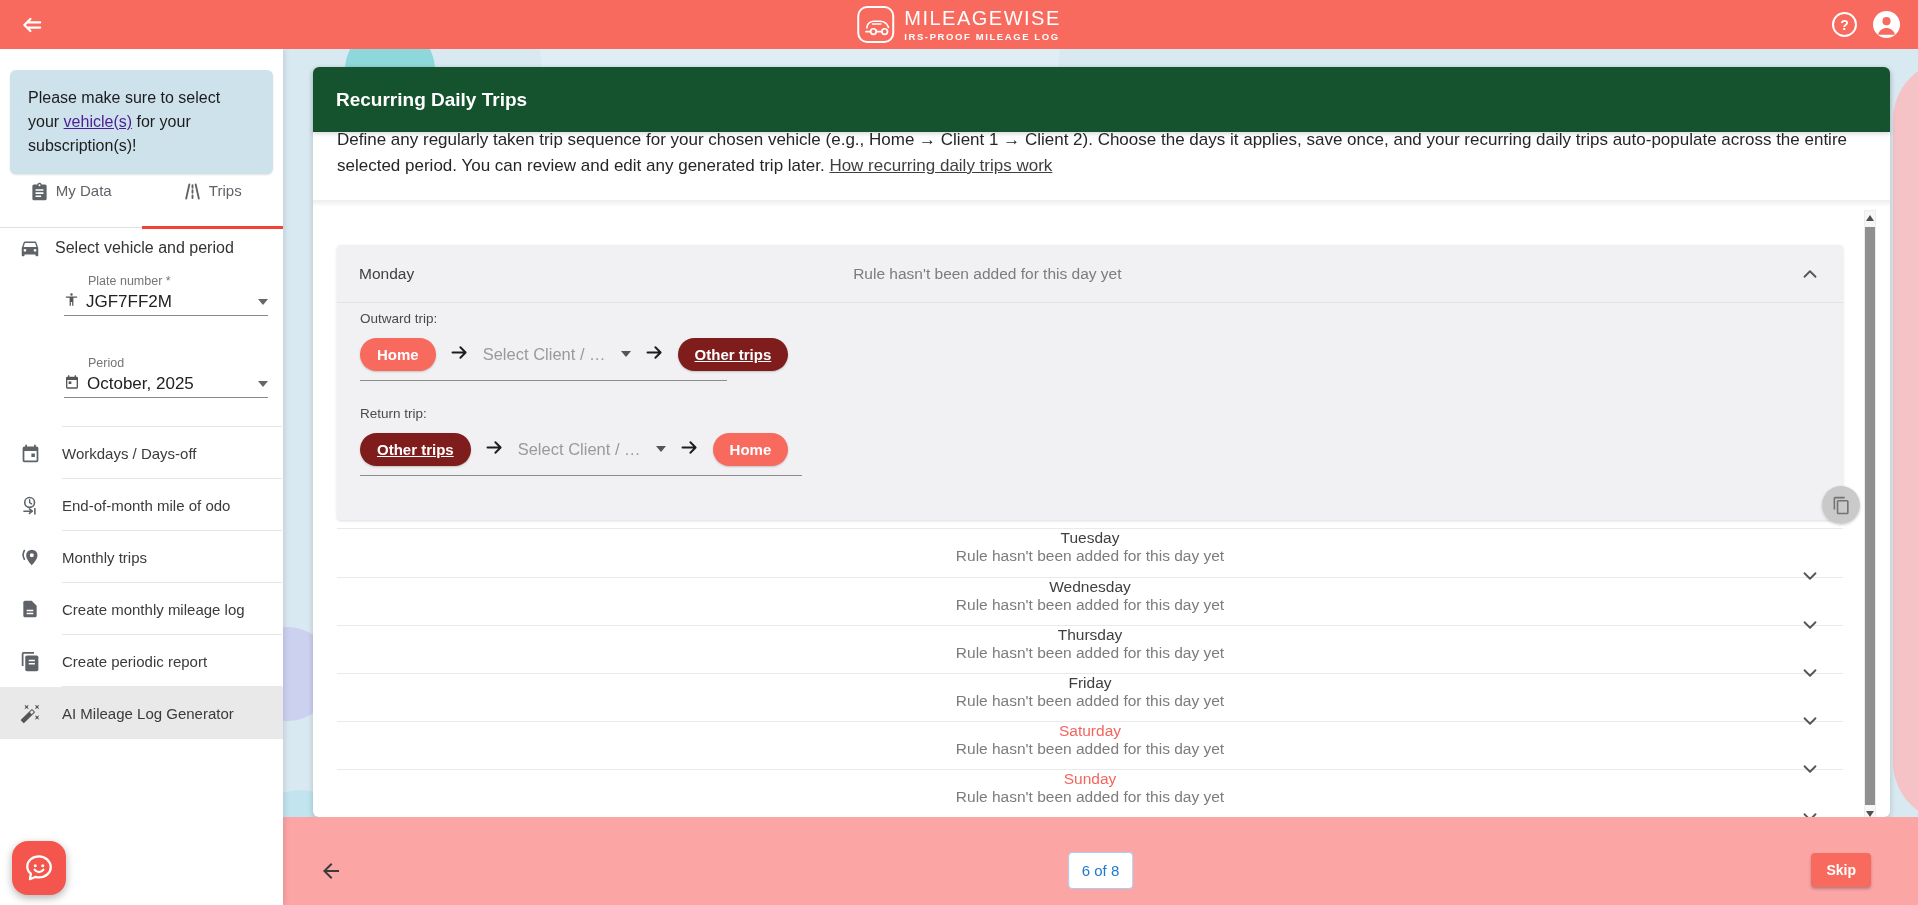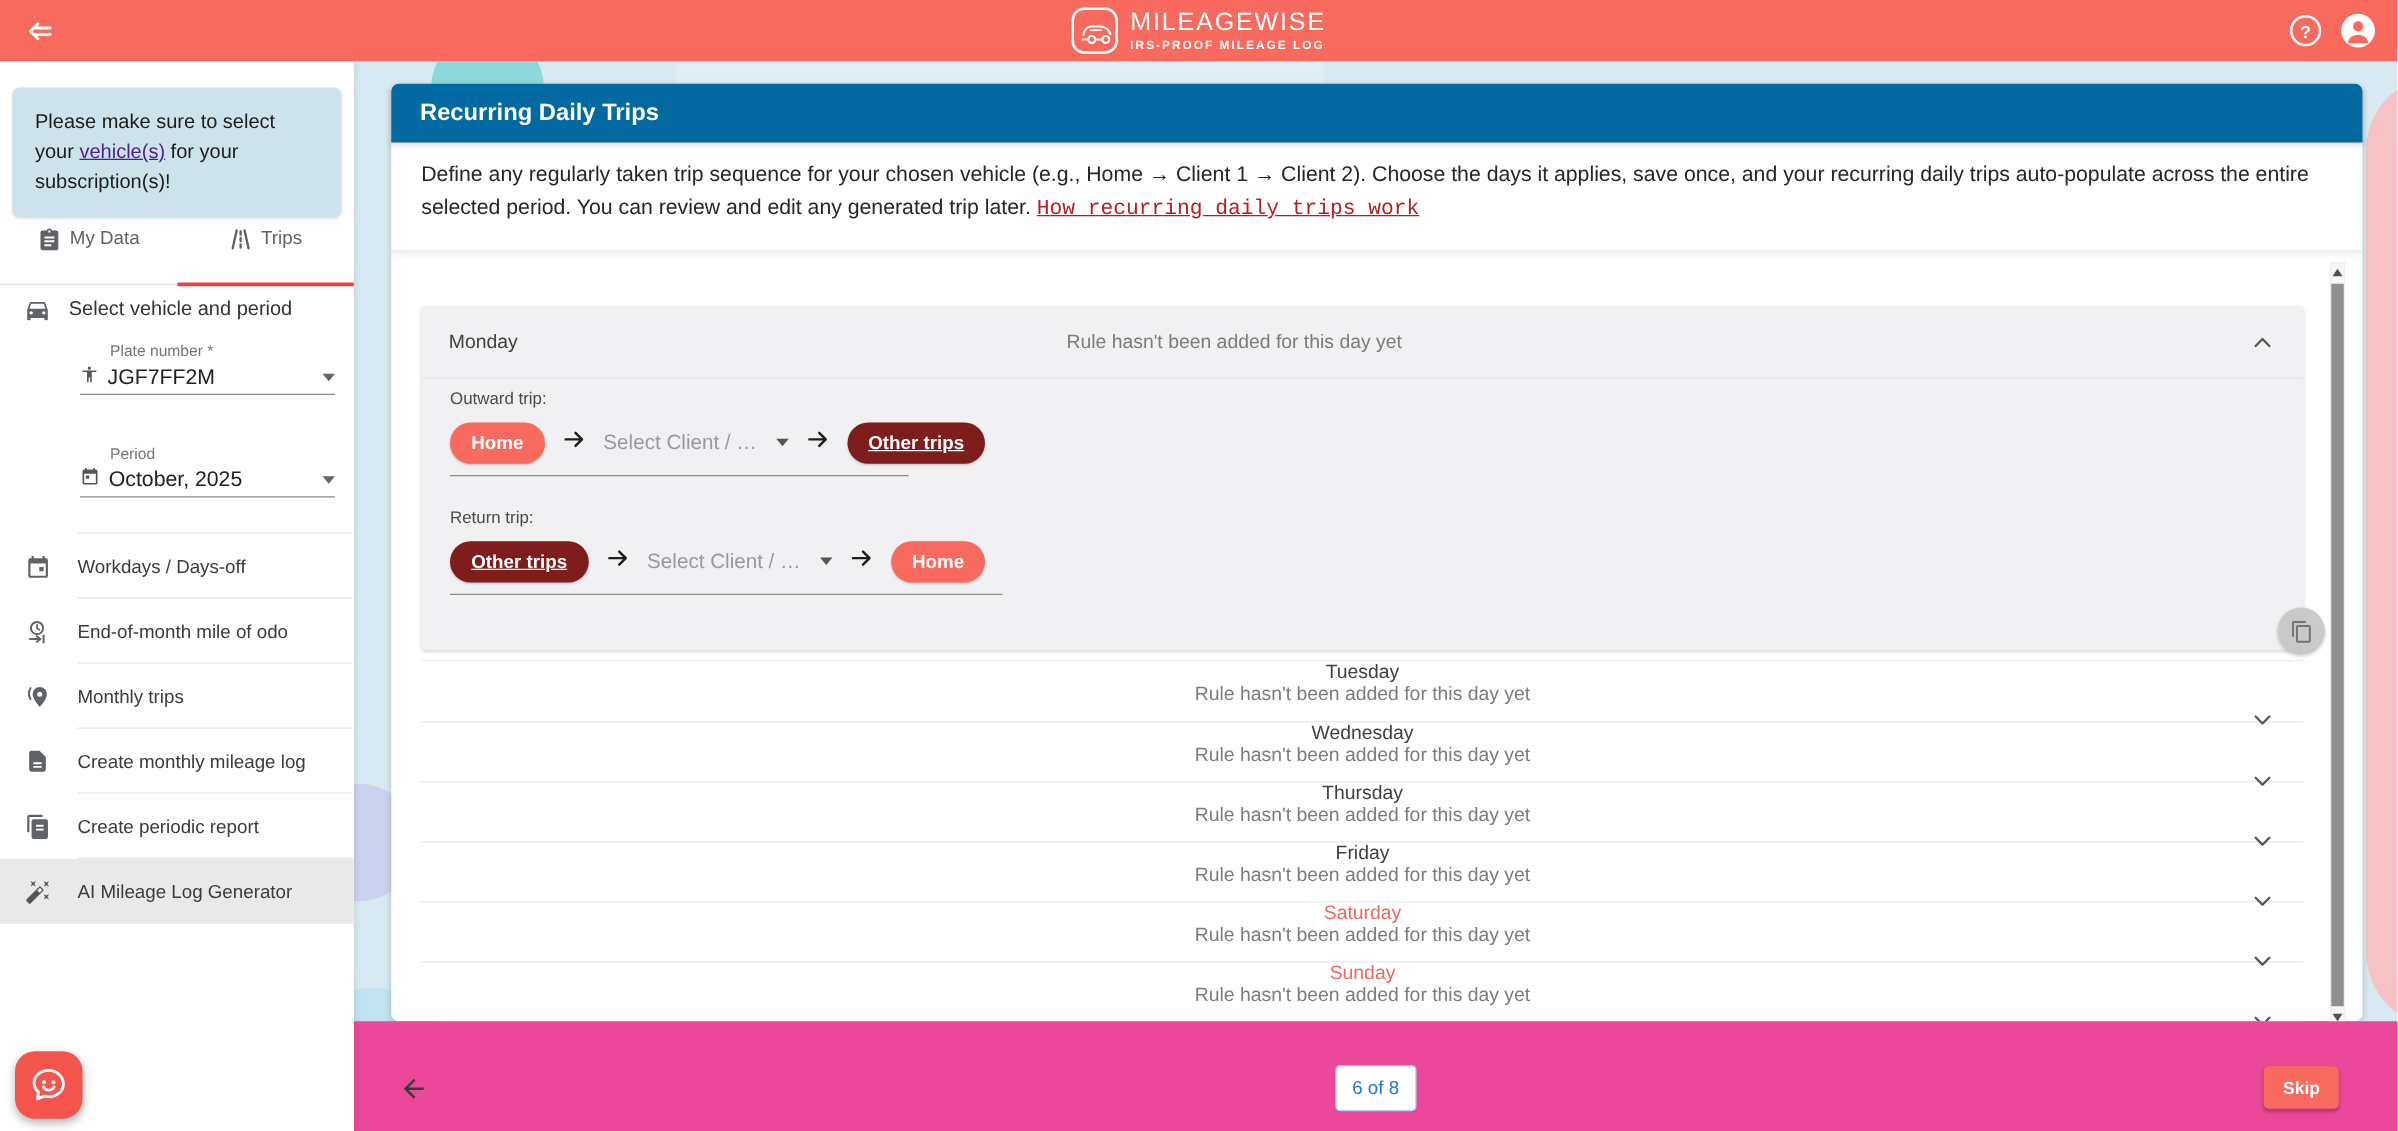--- a/index.html
+++ b/index.html
@@ -59,27 +59,27 @@
     padding-left:18px; gap:20px; font-size:15px; color:#3b3b3b; cursor:pointer; }
   .menu-item:not(:last-child)::after { content:""; position:absolute; left:62px; right:1px;
     bottom:0; height:1px; background:#e6e6e6; }
   .menu-item.active { background:#e9e9e9; }
   .menu-icon { width:24px; display:flex; justify-content:center; }
 
   
   #card { position:absolute; left:313px; top:67px; width:1577px; height:750px;
     background:#fff; border-radius:6px; z-index:10;
     box-shadow:0 2px 6px rgba(0,0,0,0.18); }
-  #card-titlebar { position:absolute; left:0; top:0; width:1577px; height:47px;
-    background:#0369a1; border-radius:6px 6px 0 0; display:flex; align-items:center;
+  #card-titlebar { position:absolute; left:0; top:0; width:1577px; height:65px;
+    background:#14532d; border-radius:6px 6px 0 0; display:flex; align-items:center;
     padding-left:23px; color:#fff; font-weight:bold; font-size:19px;
     box-shadow:0 2px 4px rgba(0,0,0,0.15); }
   #card-desc { position:absolute; left:24px; top:60px; width:1528px;
     font-size:17px; line-height:26px; color:#262626; }
-  #card-desc a { color:#b91c1c; text-decoration:underline; cursor:pointer;font-family:Liberation Mono, monospace; }
+  #card-desc a { color:#404040; text-decoration:underline; cursor:pointer; }
 
   #scrollwrap { position:absolute; left:0; top:133px; width:1577px; height:617px; overflow:hidden; }
   #scrollwrap::before { content:""; position:absolute; left:0; top:0; right:0; height:7px;
     background:linear-gradient(rgba(0,0,0,0.07),rgba(0,0,0,0)); z-index:4; }
 
   
   #panel-monday { position:absolute; left:24px; top:45px; width:1506px; height:275px;
     background:#f1f0f2; border-radius:4px; box-shadow:0 1px 3px rgba(0,0,0,0.14); }
   .acc-header { display:flex; align-items:center; height:58px; padding:0 22px;
     cursor:pointer; }
@@ -123,21 +123,21 @@
   .arrow-down { bottom:0; }
   .tri-up { width:0; height:0; border-left:4px solid transparent; border-right:4px solid transparent;
     border-bottom:6px solid #505050; }
   .tri-down { width:0; height:0; border-left:4px solid transparent; border-right:4px solid transparent;
     border-top:6px solid #505050; }
   #vscroll-thumb { position:absolute; left:0; top:16px; width:10px; height:578px;
     background:#8f8f8f; cursor:grab; }
 
   
   #wizard-footer { position:absolute; left:283px; top:817px; width:1635px; height:88px;
-    background:#ec4899; z-index:12; }
+    background:#fca5a5; z-index:12; }
   .back-btn { position:absolute; left:35px; top:41px; width:26px; height:26px;
     cursor:pointer; display:flex; align-items:center; justify-content:center; }
   .page-chip { position:absolute; left:50%; top:35px; transform:translateX(-50%);
     border:1px solid #a6cef2; border-radius:4px; background:#fff;
     color:#1d79d2; font-size:15px; padding:9px 13px; }
   .skip-btn { position:absolute; right:47px; top:36px; background:#f8695e; color:#fff;
     font-weight:bold; font-size:14px; border:none; border-radius:4px; padding:9px 15px;
     cursor:pointer; box-shadow:0 2px 3px rgba(0,0,0,0.25); }
 
   

